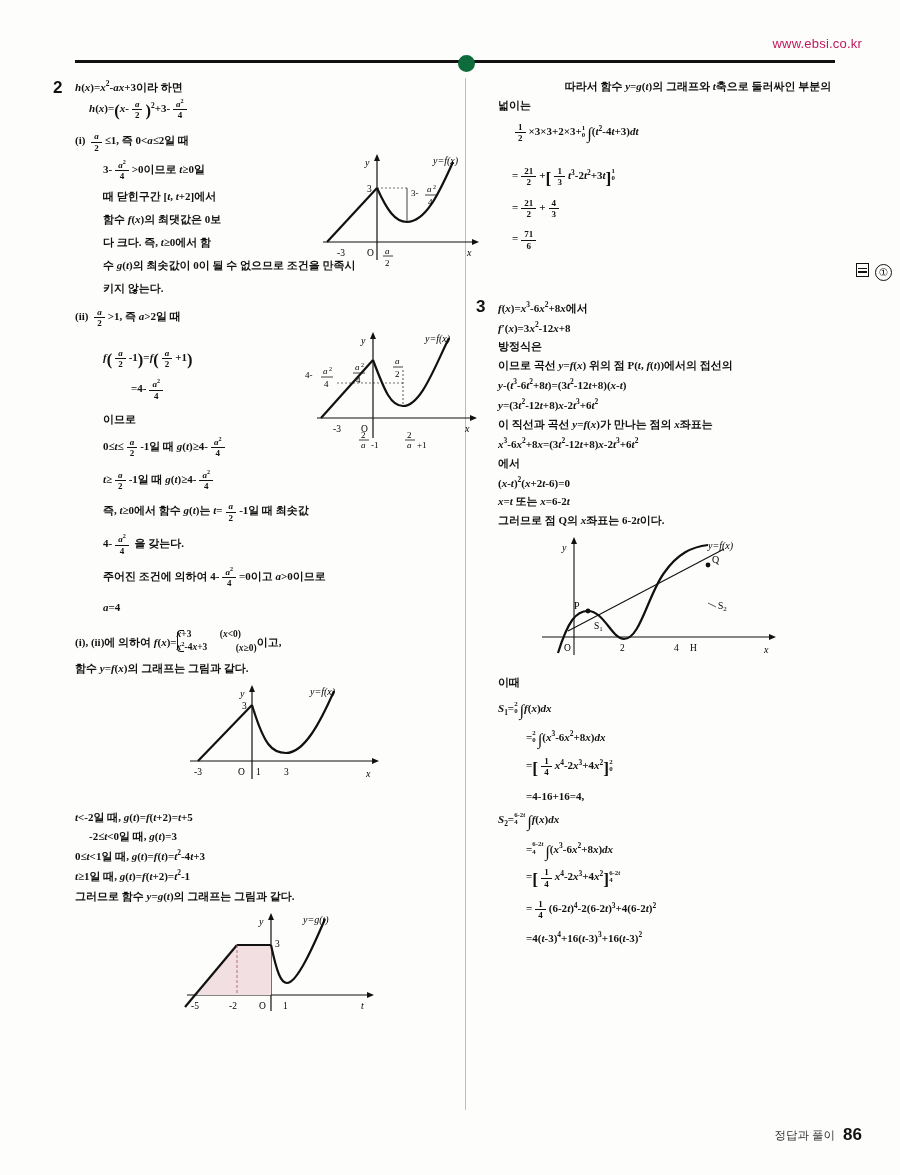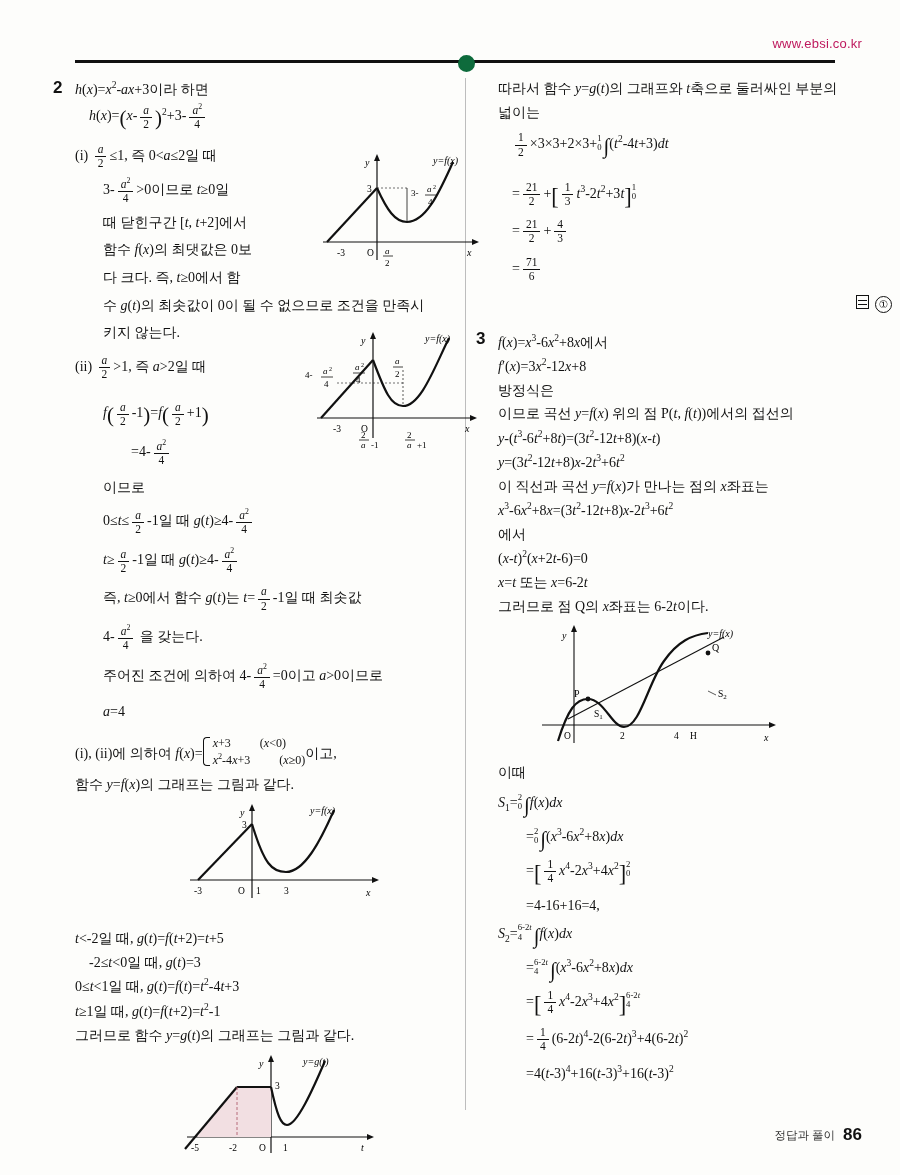--- a/index.html
+++ b/index.html
@@ -49,25 +49,26 @@
   .col-left{left:75px;}
   .col-right{left:498px;}
 
   .qnum{
     position:absolute;left:-22px;top:0px;
     font-family:"Liberation Sans", sans-serif;
     font-weight:bold;font-size:17px;color:#111;
   }
 
   .ln{
-    font-size:14px;line-height:1.55;
+    font-size:11px;line-height:1.55;
     white-space:nowrap;
     margin:0 0 2px 0;
-  }
-  .ln.wrapable{white-space:normal;}
+    font-weight:bold;
+  }
+  .ln.wrapable{white-space:normal;text-align:center;}
   .ind1{margin-left:14px;}
   .ind2{margin-left:28px;}
   .ind4{margin-left:56px;}
 
   i.v{font-style:italic;font-family:"Liberation Serif",serif;}
 
   sup{font-size:.68em;vertical-align:super;}
   sub{font-size:.68em;vertical-align:sub;}
 
   .frac{
@@ -79,21 +80,20 @@
   .frac .den{padding:0 3px;}
 
   .bigparen{font-size:1.5em;vertical-align:-0.22em;}
   .intsym{font-size:1.5em;vertical-align:-0.25em;line-height:0;}
   .intlim{display:inline-block;font-size:.62em;line-height:1.05;vertical-align:-0.2em;text-align:left;margin-right:2px;}
   .bracket{font-size:1.6em;vertical-align:-0.28em;line-height:0;}
   .brlim{display:inline-block;font-size:.62em;line-height:1.05;vertical-align:-0.2em;text-align:left;}
 
   .cases{
     display:inline-block;vertical-align:-0.45em;position:relative;
-    padding-left:10px;
   }
   .cases:before{
     content:"";position:absolute;left:0;top:2px;bottom:2px;width:6px;
     border-left:1.4px solid #111;border-top:1.4px solid #111;border-bottom:1.4px solid #111;
     border-radius:4px 0 0 4px;
   }
   .cases .row{display:block;font-size:.86em;line-height:1.35;white-space:nowrap;}
   .cases .row .cond{margin-left:26px;}
 
   .ansbox{

